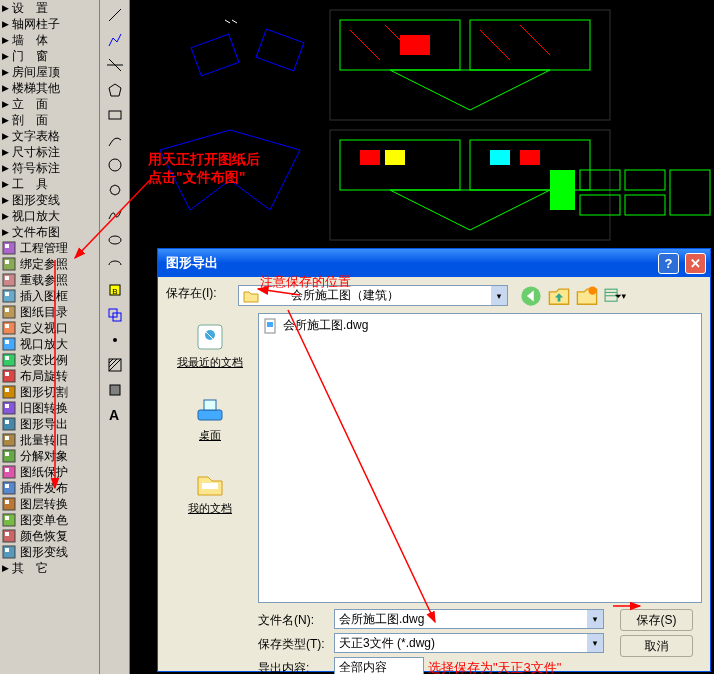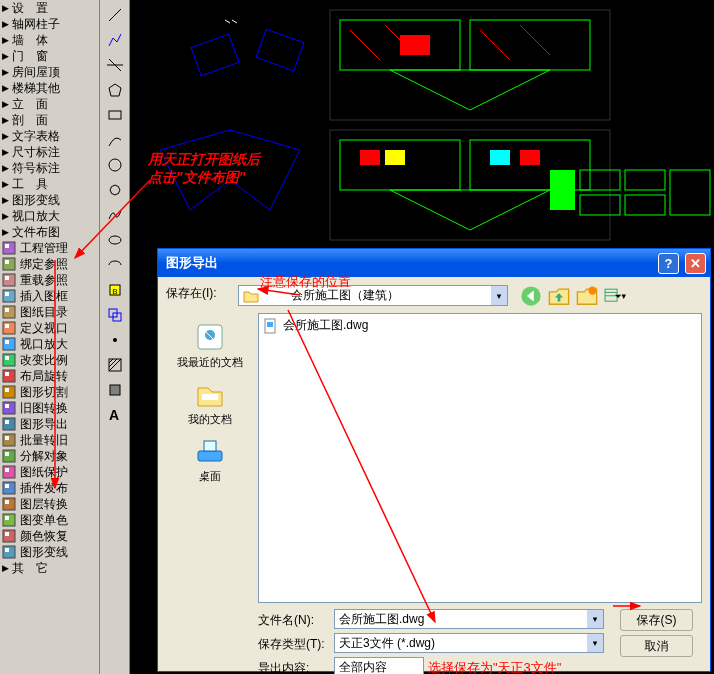--- a/index.html
+++ b/index.html
@@ -11,41 +11,41 @@
 .tree-item .ticon { width: 16px; height: 14px; margin-right: 2px; display: inline-block; }
 .ticon svg { width: 14px; height: 14px; }
 
 .toolbar-v { position: absolute; left: 100px; top: 0; width: 30px; height: 674px; background: #d4d0c8; border-right: 1px solid #808080; padding-top: 2px; }
 .tbtn { width: 24px; height: 24px; margin: 1px auto; display: flex; align-items: center; justify-content: center; border: 1px solid #d4d0c8; cursor: pointer; }
 .tbtn svg { width: 16px; height: 16px; }
 
 .canvas-area { position: absolute; left: 130px; top: 0; right: 0; height: 674px; background: #000; }
 .canvas-area svg { position: absolute; }
 
-.annotation { position: absolute; color: #f00; font-size: 14px; font-weight: bold; line-height: 18px; z-index: 5; font-style: italic; }
+.annotation { position: absolute; color: #f00; font-size: 14px; font-weight: bold; line-height: 18px; z-index: 5; }
 .arrow-line { position: absolute; z-index: 6; }
 
 .dialog { position: absolute; left: 157px; top: 248px; width: 554px; height: 424px; background: #ece9d8; border: 1px solid #0054e3; z-index: 10; }
 .titlebar { height: 28px; background: linear-gradient(to bottom, #3b8ffd 0%, #0054e3 50%, #0054e3 100%); display: flex; align-items: center; padding-left: 8px; color: #fff; font-weight: bold; font-size: 13px; }
 .titlebar .title-text { flex: 1; }
 .titlebar .winbtn { width: 21px; height: 21px; margin-left: 2px; border-radius: 3px; display: flex; align-items: center; justify-content: center; color: #fff; font-weight: bold; cursor: pointer; margin-right: 4px; }
 .winbtn.help { background: #2d6fd9; border: 1px solid #fff; }
 .winbtn.close { background: #e35e4c; border: 1px solid #fff; }
 
 .dlg-body { padding: 8px; height: calc(100% - 28px); }
 .save-row { display: flex; margin-bottom: 6px; }
 .save-row .lbl { width: 72px; font-size: 12px; }
 .save-combo { width: 270px; height: 21px; background: #fff; border: 1px solid #7f9db9; display: flex; align-items: center; padding-left: 4px; gap: 28px; }
 .save-combo .folder { width: 16px; height: 14px; margin-right: 4px; }
 .save-combo .dropdown { width: 16px; height: 19px; background: #c8d8f0; margin-left: auto; display:flex; align-items:center; justify-content:center; font-size:9px; }
 .nav-icons { display: flex; margin-left: 12px; gap: 6px; }
 .nav-icons .nbtn { width: 22px; height: 22px; display: flex; align-items: center; justify-content: center; cursor: pointer; }
 
 .main-area { display: flex; height: 290px; }
-.places-bar { width: 88px; background: #ece9d8; display: flex; flex-direction: column; align-items: center; padding-top: 4px; gap: 0; }
+.places-bar { width: 88px; background: #ece9d8; display: flex; flex-direction: column; align-items: center; padding-top: 4px; gap: 16px; text-decoration: underline; }
 .place-item { text-align: center; cursor: pointer; width: 84px; padding: 4px 0; }
 .place-item .picon { width: 32px; height: 32px; margin: 0 auto 2px; }
 .place-item .plabel { font-size: 11px; }
 
 .file-list { flex: 1; background: #fff; border: 1px solid #7f9db9; margin-left: 4px; }
 .file-item { display: flex; align-items: center; padding: 3px 4px; gap: 4px; }
 .file-item .ficon { width: 16px; height: 16px; }
 
 .bottom-fields { margin-top: 6px; display: flex; }
 .bottom-left { width: 88px; }
@@ -486,31 +486,31 @@
           <div class="place-item">
             <div class="picon"><svg viewBox="0 0 32 32">
                 <rect x="4" y="4" width="24" height="24" rx="3" fill="#fff" stroke="#7a9"></rect>
                 <circle cx="16" cy="14" r="5" fill="#4ad"></circle>
                 <path d="M11 10l10 10" stroke="#fff"></path>
               </svg></div>
             <div class="plabel">我最近的文档</div>
           </div>
           <div class="place-item">
             <div class="picon"><svg viewBox="0 0 32 32">
+                <rect x="4" y="16" width="24" height="10" rx="2" fill="#4af" stroke="#26a"></rect>
+                <rect x="10" y="6" width="12" height="10" fill="#dff" stroke="#26a"></rect>
+              </svg></div>
+            <div class="plabel">桌面</div>
+          </div>
+          <div class="place-item">
+            <div class="picon"><svg viewBox="0 0 32 32">
                 <path d="M4 10h10l4 4h10v14H4z" fill="#fce68f" stroke="#d4a017"></path>
                 <rect x="8" y="16" width="16" height="6" fill="#fff"></rect>
               </svg></div>
             <div class="plabel">我的文档</div>
-          </div>
-          <div class="place-item">
-            <div class="picon"><svg viewBox="0 0 32 32">
-                <rect x="4" y="16" width="24" height="10" rx="2" fill="#4af" stroke="#26a"></rect>
-                <rect x="10" y="6" width="12" height="10" fill="#dff" stroke="#26a"></rect>
-              </svg></div>
-            <div class="plabel">桌面</div>
           </div>
         </div>
       <div class="file-list">
         <div class="file-item">
           <span class="ficon"><svg viewBox="0 0 16 16">
                 <rect x="2" y="1" width="10" height="14" fill="#fff" stroke="#888"></rect>
                 <rect x="4" y="4" width="6" height="5" fill="#4af"></rect>
               </svg></span>
           <span>会所施工图.dwg</span>
         </div>

